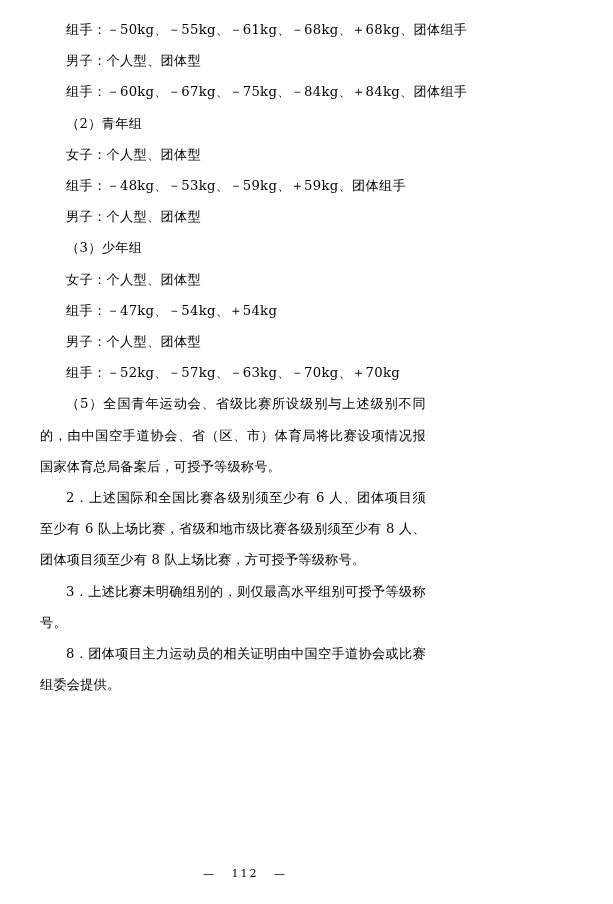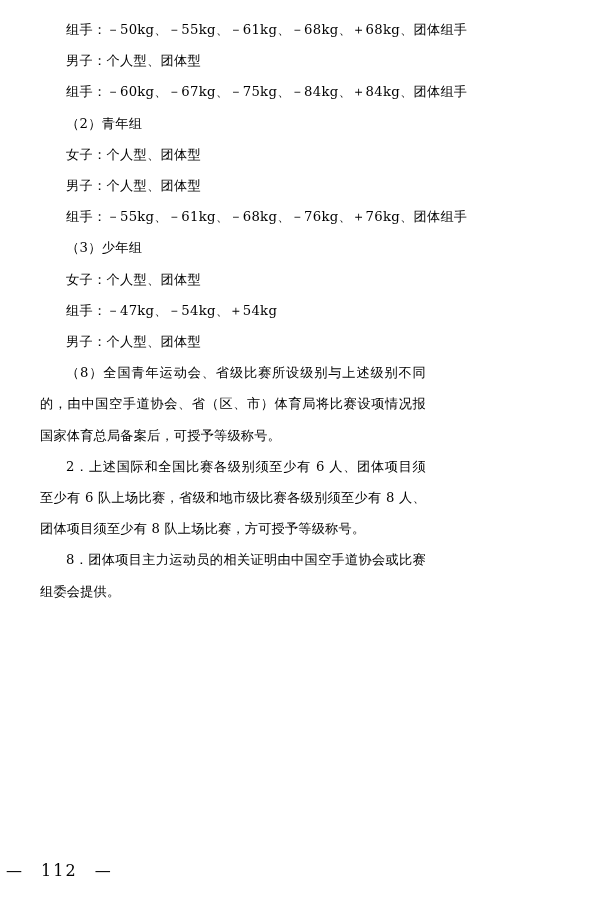--- a/index.html
+++ b/index.html
@@ -41,22 +41,22 @@
   }
   .para-block {
     font-size: 13.2px;
     line-height: 31.2px;
   }
   .footer {
     position: absolute;
     left: 0;
     right: 0;
     bottom: 24px;
-    text-align: left;
-    font-size: 16px;
+    text-align: center;
+    font-size: 11px;
     font-family: "DejaVu Serif", "Liberation Serif", serif;
     letter-spacing: 2px;
   }
   .footer .dash {
     display: inline-block;
     padding: 0 6px;
   }
   .footer .pagenum {
     display: inline-block;
     padding: 0 4px;
@@ -66,29 +66,31 @@
 <body>
 
 <div class="page">
   <div class="content">
 
     <div class="line indent1">组手：－50kg、－55kg、－61kg、－68kg、＋68kg、团体组手</div>
     <div class="line indent1">男子：个人型、团体型</div>
     <div class="line indent1">组手：－60kg、－67kg、－75kg、－84kg、＋84kg、团体组手</div>
     <div class="line indent1">（2）青年组</div>
     <div class="line indent1">女子：个人型、团体型</div>
+    <div class="line indent1">组手：－48kg、－53kg、－59kg、＋59kg、团体组手</div>
     <div class="line indent1">男子：个人型、团体型</div>
-    <div class="line indent1">组手：－55kg、－61kg、－68kg、－76kg、＋76kg、团体组手</div>
     <div class="line indent1">（3）少年组</div>
     <div class="line indent1">女子：个人型、团体型</div>
     <div class="line indent1">组手：－47kg、－54kg、＋54kg</div>
     <div class="line indent1">男子：个人型、团体型</div>
+    <div class="line indent1">组手：－52kg、－57kg、－63kg、－70kg、＋70kg</div>
 
-    <div class="para-block indent-para">（8）全国青年运动会、省级比赛所设级别与上述级别不同的，由中国空手道协会、省（区、市）体育局将比赛设项情况报国家体育总局备案后，可授予等级称号。</div>
+    <div class="para-block indent-para">（5）全国青年运动会、省级比赛所设级别与上述级别不同的，由中国空手道协会、省（区、市）体育局将比赛设项情况报国家体育总局备案后，可授予等级称号。</div>
     <div class="para-block indent-para">2．上述国际和全国比赛各级别须至少有 6 人、团体项目须至少有 6 队上场比赛，省级和地市级比赛各级别须至少有 8 人、团体项目须至少有 8 队上场比赛，方可授予等级称号。</div>
+    <div class="para-block indent-para">3．上述比赛未明确组别的，则仅最高水平组别可授予等级称号。</div>
     <div class="para-block indent-para">8．团体项目主力运动员的相关证明由中国空手道协会或比赛组委会提供。</div>
 
   </div>
 
   <div class="footer">
     <span class="dash">—</span>
     <span class="pagenum">112</span>
     <span class="dash">—</span>
   </div>
 </div>

